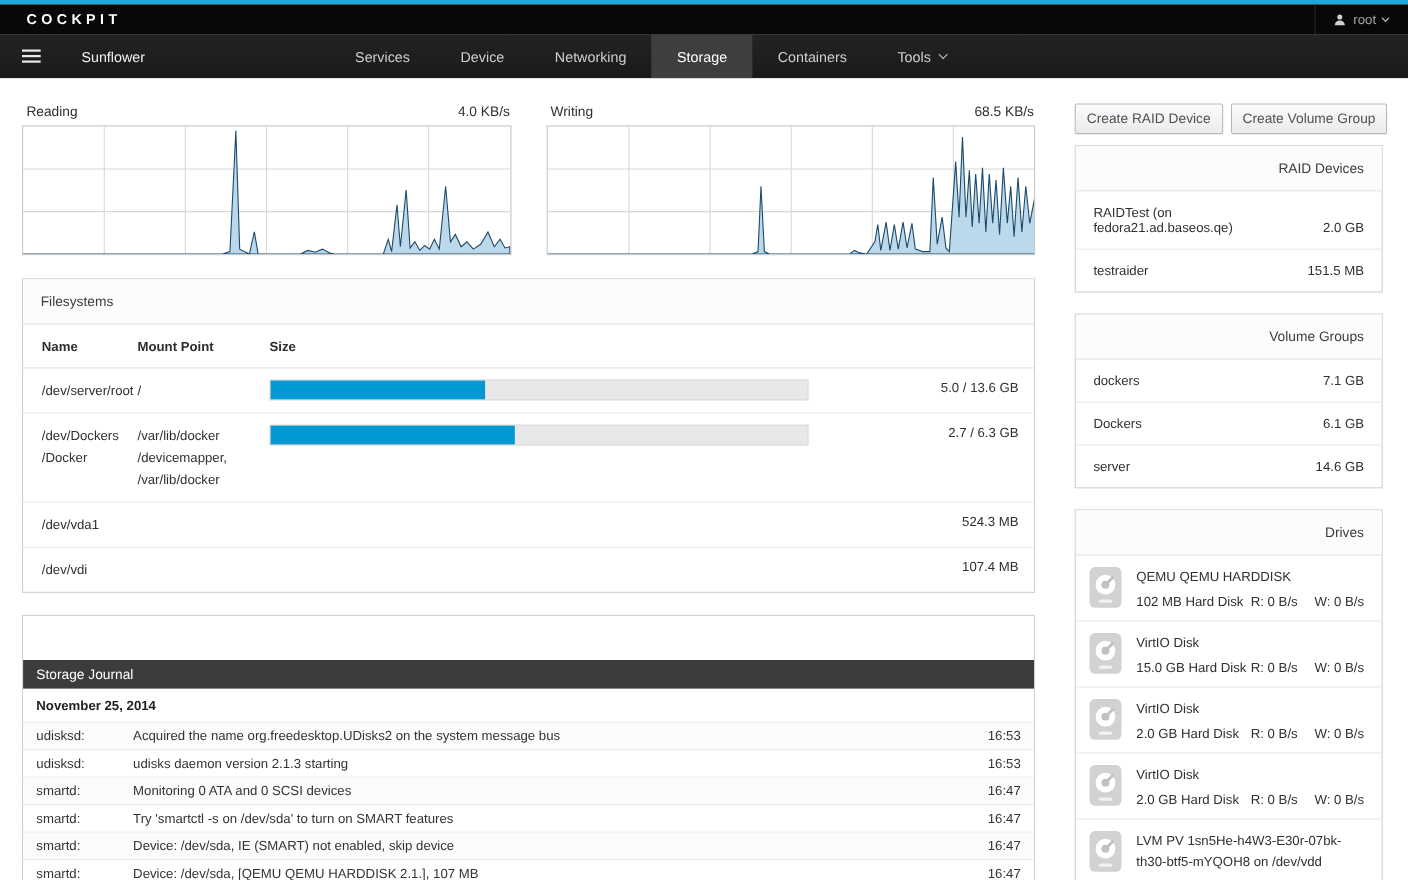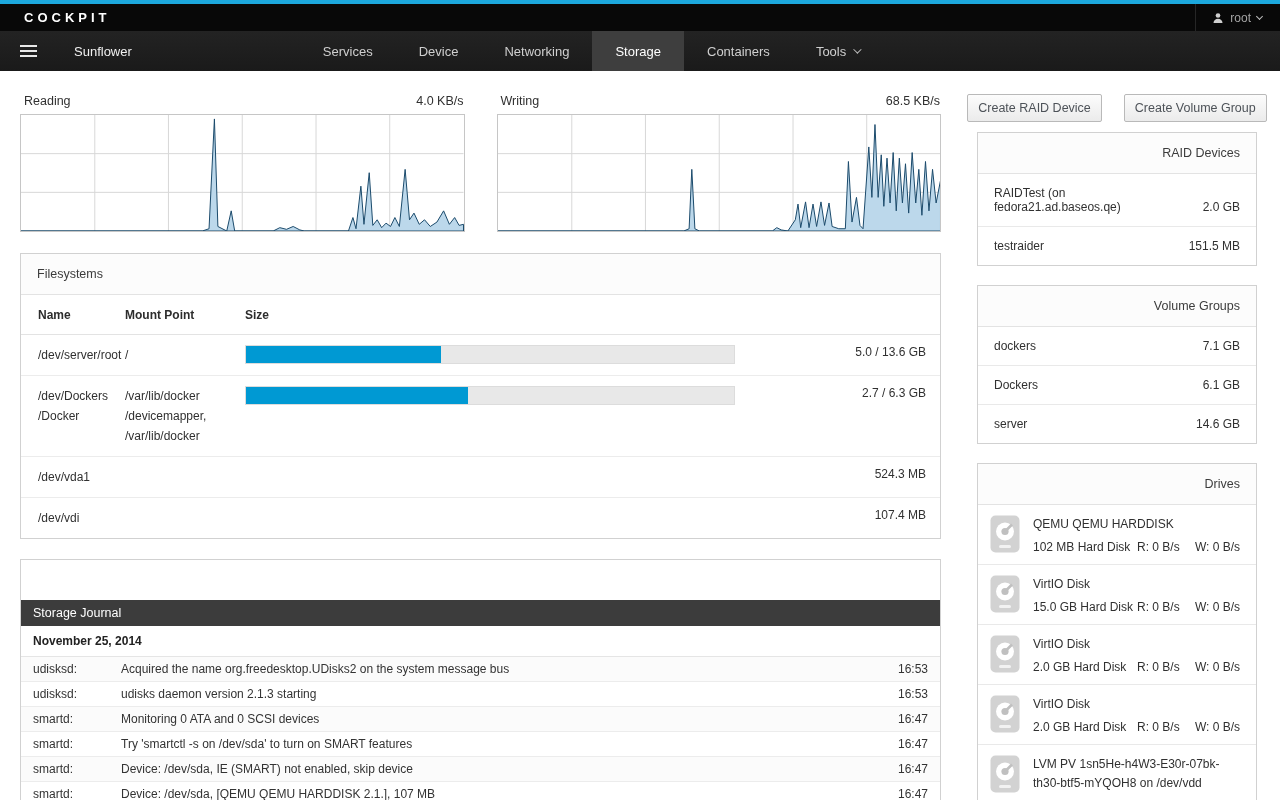--- a/index.html
+++ b/index.html
@@ -55,21 +55,21 @@
   .journal-panel { margin-top:20px; border:1px solid #d1d1d1; }
   .journal-head { background:#3c3c3c; color:#fff; font-size:12.5px; padding:6px 12px;margin-top:40px; }
   .journal-date { font-weight:bold; font-size:12px; color:#222; padding:8px 12px; border-bottom:1px solid #e5e5e5; }
   .journal-entry { display:flex; align-items:flex-start; padding:5px 12px; border-bottom:1px solid #ececec; cursor:pointer; }
   .journal-entry:nth-child(odd) { background:#fbfbfb; }
   .je-service { width:88px; flex:none; color:#333; }
   .je-msg { flex:1; color:#333; }
   .je-time { width:60px; flex:none; text-align:right; color:#333; }
 
   
-  .actions { display:flex; gap:22px; margin-bottom:10px;justify-content:center; }
+  .actions { display:flex; gap:7px; margin-bottom:10px; }
   .btn { font-family:"Liberation Sans", sans-serif; font-size:12.5px; color:#4d5258; padding:6px 10px;
     background:linear-gradient(#fcfcfc,#ebebeb); border:1px solid #b9b9b9; border-radius:2px; cursor:pointer; white-space:nowrap; }
   .side-panel { border:1px solid #d1d1d1; margin-bottom:19px; background:#fff; }
   .side-row { display:flex; justify-content:space-between; gap:8px; padding:12px 16px; font-size:12px; color:#303030; border-top:1px solid #e9e9e9; cursor:pointer; }
   .side-row .val { white-space:nowrap; color:#303030; }
   .side-panel .panel-head { border-bottom:none;text-align:right; }
   .side-panel .side-row:first-of-type { border-top:1px solid #e3e3e3;align-items:flex-end; }
 
   
   .drive-row { display:flex; gap:13px; padding:10px 12px 9px 12px; border-top:1px solid #e9e9e9; cursor:pointer; }

